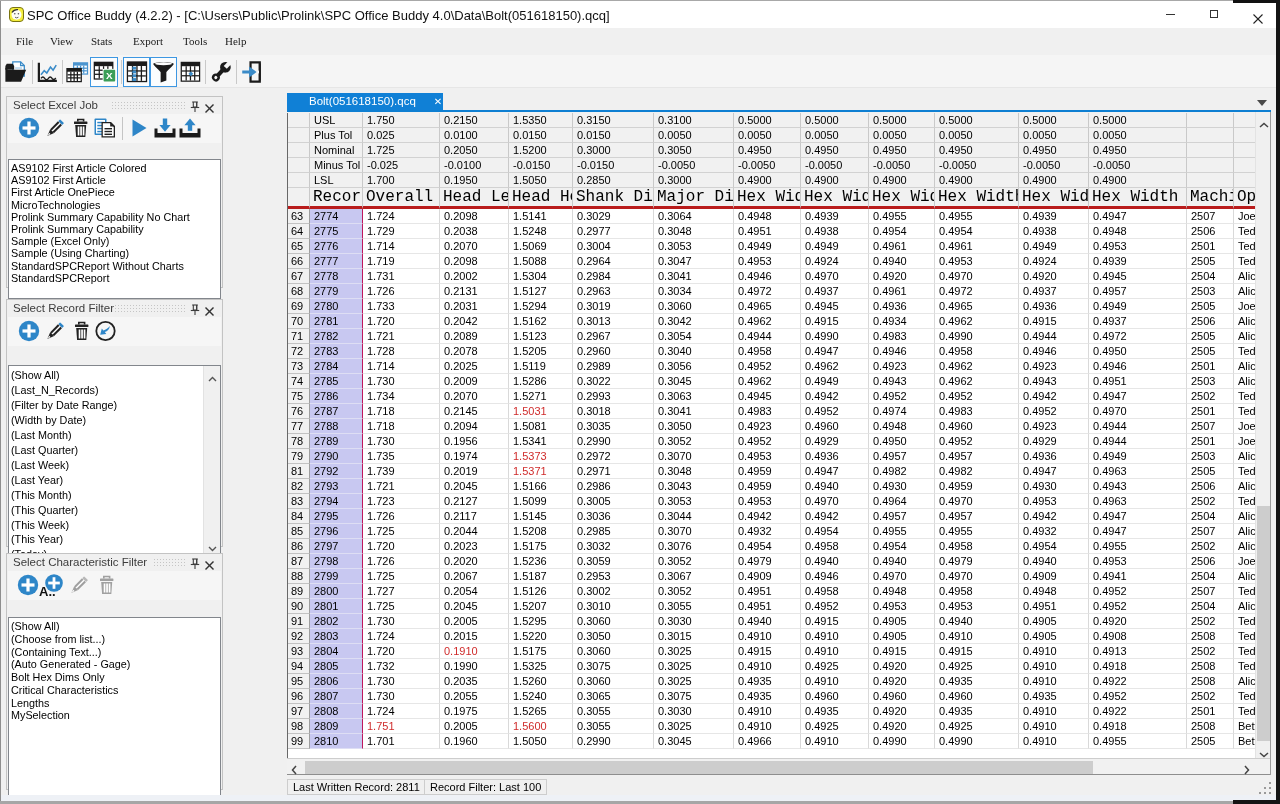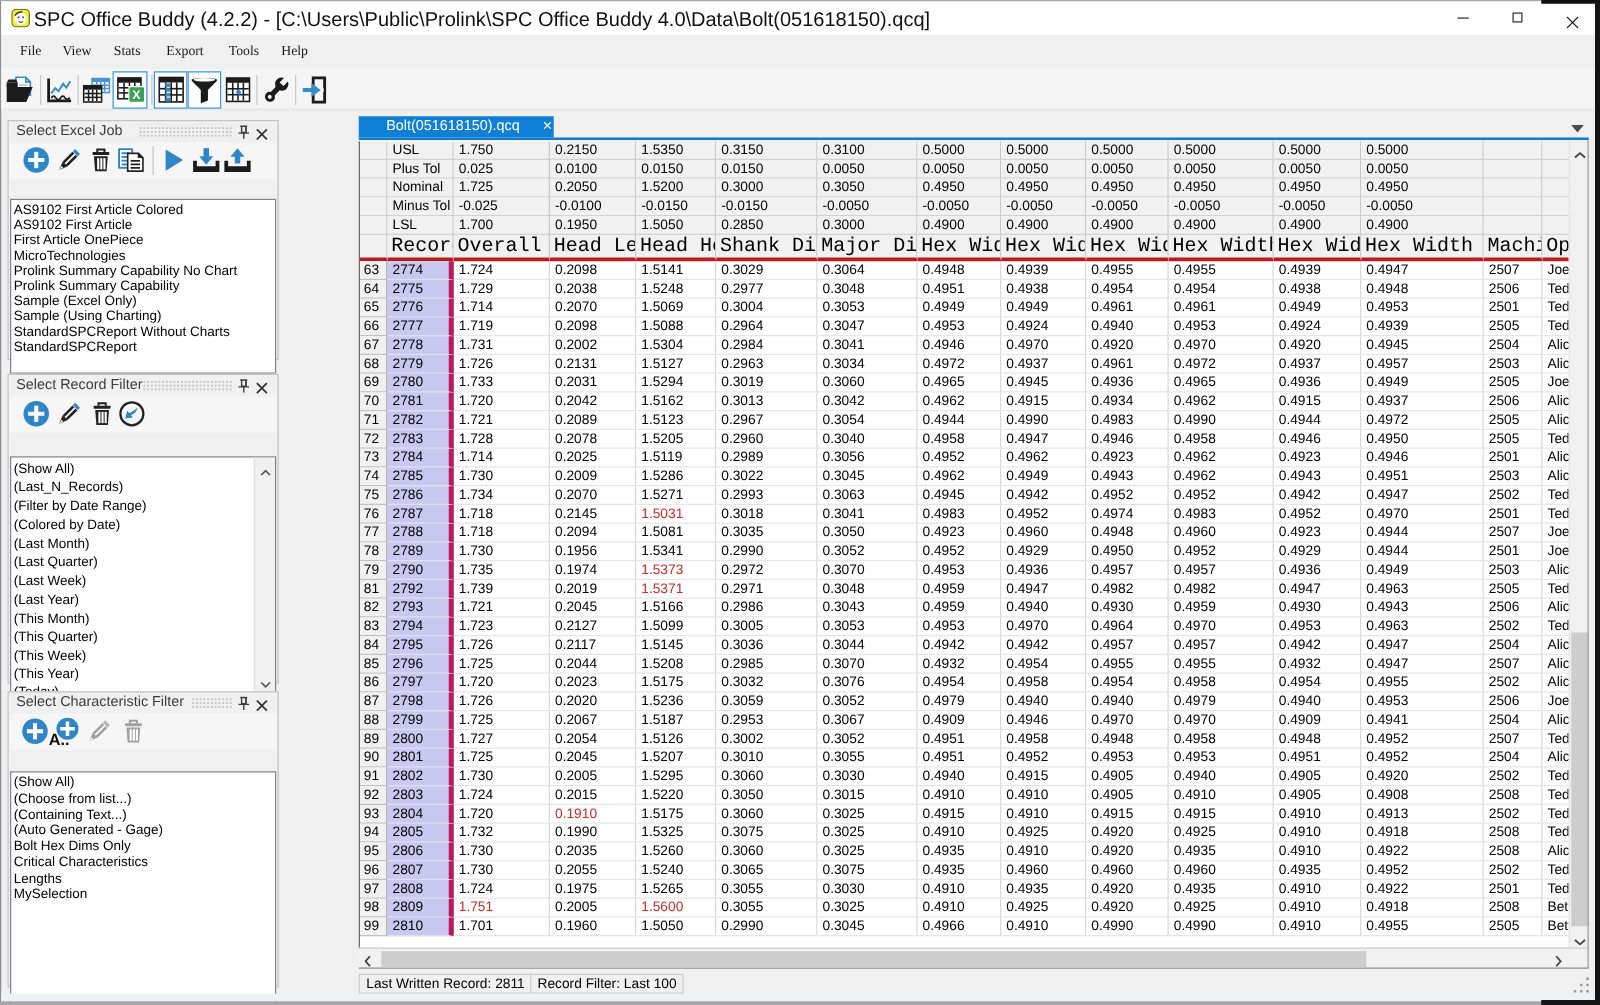--- a/index.html
+++ b/index.html
@@ -1,19 +1,19 @@
 <!DOCTYPE html>
 <html><head><meta charset="utf-8"><title>SPC Office Buddy</title>
 <style>
 * { margin:0; padding:0; box-sizing:border-box; }
 html,body { width:1280px; height:804px; overflow:hidden; }
 body { font-family:"Liberation Sans",sans-serif; background:#f0f0f0; position:relative; }
 .titlebar { position:absolute; left:1px; top:1px; width:1275px; height:27px; background:#fff; }
 .appico { position:absolute; left:8px; top:6px; }
-.title { position:absolute; left:26px; top:7px; font-size:16px; color:#111; }
+.title { position:absolute; left:26px; top:7px; font-size:13px; color:#111; }
 .winbtn { position:absolute; top:0; width:45px; height:27px; }
 .menubar { position:absolute; left:1px; top:28px; width:1275px; height:27px; background:#f0f0f0;font-family:Liberation Serif, serif; }
 .mi { position:absolute; top:0; height:27px; line-height:27px; font-size:11px; color:#1a1a1a; }
 .toolbar { position:absolute; left:1px; top:55px; width:1275px; height:33px; background:#f5f5f5; border-bottom:1px solid #e6e6e6; }
 .tbtn { position:absolute; top:2px; height:30px; display:flex; align-items:center; justify-content:center; border:1px solid transparent; }
 .tbtn.sel { border:1.5px solid #3d97e2; background:#fbfdfe; }
 .tbsep { position:absolute; top:5px; width:1px; height:24px; background:#c9c9c9; }
 
 .panel { position:absolute; left:6px; width:217px; background:#f0f0f0; border:1px solid #c3c3c3; }
 .phdr { position:absolute; left:0; top:0; right:0; height:17px; }
@@ -32,21 +32,21 @@
 .tabstrip-tab { position:absolute; left:287px; top:93px; width:156px; height:17px; background:#1080d6; color:#fff; font-size:11.5px; line-height:17px; }
 .tabstrip-line { position:absolute; left:287px; top:110px; width:984px; height:2px; background:#0e7fd2; }
 .tabarrow { position:absolute; left:1257px; top:100px; width:0; height:0; border-left:5.5px solid transparent; border-right:5.5px solid transparent; border-top:6px solid #4a4a4a; }
 
 .tablewrap { position:absolute; left:287px; top:113px; width:968px; height:646px; overflow:hidden; border-left:1px solid #686868; background:#fff; }
 table.grid { border-collapse:separate; border-spacing:0; table-layout:fixed; width:986px; font-size:11px; color:#000; }
 table.grid td { height:15px; padding:0 0 0 4px; border-right:1px solid #d9d9d9; border-bottom:1px solid #e6e6e6; overflow:hidden; white-space:nowrap; }
 table.grid td.h { background:#f1f1f1; border-right:1px solid #c9c9c9; border-bottom:1px solid #d2d2d2; }
 table.grid td.ch { border-bottom:3px solid #b91c1c; font-size:16px; padding-left:3px;font-family:Liberation Mono, monospace; }
 table.grid td.rn { background:#f1f1f1; border-right:1px solid #9e9e9e; border-bottom:1px solid #c2c2c2; padding-left:3px; }
-table.grid td.rec { background:#c8c8f1; border-right:4px solid #be185d; border-bottom:1px solid #dedef4; }
+table.grid td.rec { background:#c8c8f1; border-right:1px solid #be185d; border-bottom:1px solid #dedef4; }
 table.grid td.red { color:#cf2b2b; }
 
 .vsb { position:absolute; left:1255px; top:112px; width:15px; height:646px; background:#f0f0f0; border-left:1px solid #e3e3e3; }
 .vsb .thumb { position:absolute; left:1px; width:14px; background:#cdcdcd; }
 .hsb { position:absolute; left:287px; top:758px; width:984px; height:17px; background:#f1f1f1; border-top:1px solid #cdcdcd; border-bottom:1px solid #8e8e8e; }
 .hsb .thumb { position:absolute; top:2px; height:13px; background:#cdcdcd; }
 .sbarrow { position:absolute; font-size:10px; color:#333; line-height:16px; }
 
 .statusbar { position:absolute; left:285px; top:777px; width:987px; height:20px; background:#f0f0f0; font-size:11px; color:#000; }
 .scell { position:absolute; top:2px; height:16px; border:1px solid #cdcdcd; line-height:15px; padding:0 5px; background:#f0f0f0; }
@@ -339,21 +339,21 @@
         </svg></span>
       <span class="pi" style="left:86px;"><svg width="23" height="22" viewBox="0 0 23 22" style="">
           <circle cx="11.5" cy="11" r="9.2" fill="none" stroke="#222" stroke-width="1.8"></circle>
           <path d="M16 6 C15.3 9.5 13.5 11.2 10.8 12 L12.3 14 L6.2 14.8 L7.8 8.6 L9.4 10.5 C11.8 9.4 14 8.2 16 6 Z" fill="#2e86c8"></path>
         </svg></span>
     </div>
   <div class="plist" style="top:49px;height:197px;line-height:14.95px;">
       <div class="li">(Show All)</div>
       <div class="li">(Last_N_Records)</div>
       <div class="li">(Filter by Date Range)</div>
-      <div class="li">(Colored by Date)</div>
+      <div class="li">(Width by Date)</div>
       <div class="li">(Last Month)</div>
       <div class="li">(Last Quarter)</div>
       <div class="li">(Last Week)</div>
       <div class="li">(Last Year)</div>
       <div class="li">(This Month)</div>
       <div class="li">(This Quarter)</div>
       <div class="li">(This Week)</div>
       <div class="li">(This Year)</div>
       <div class="li">(Today)</div>
       <div class="psb">

